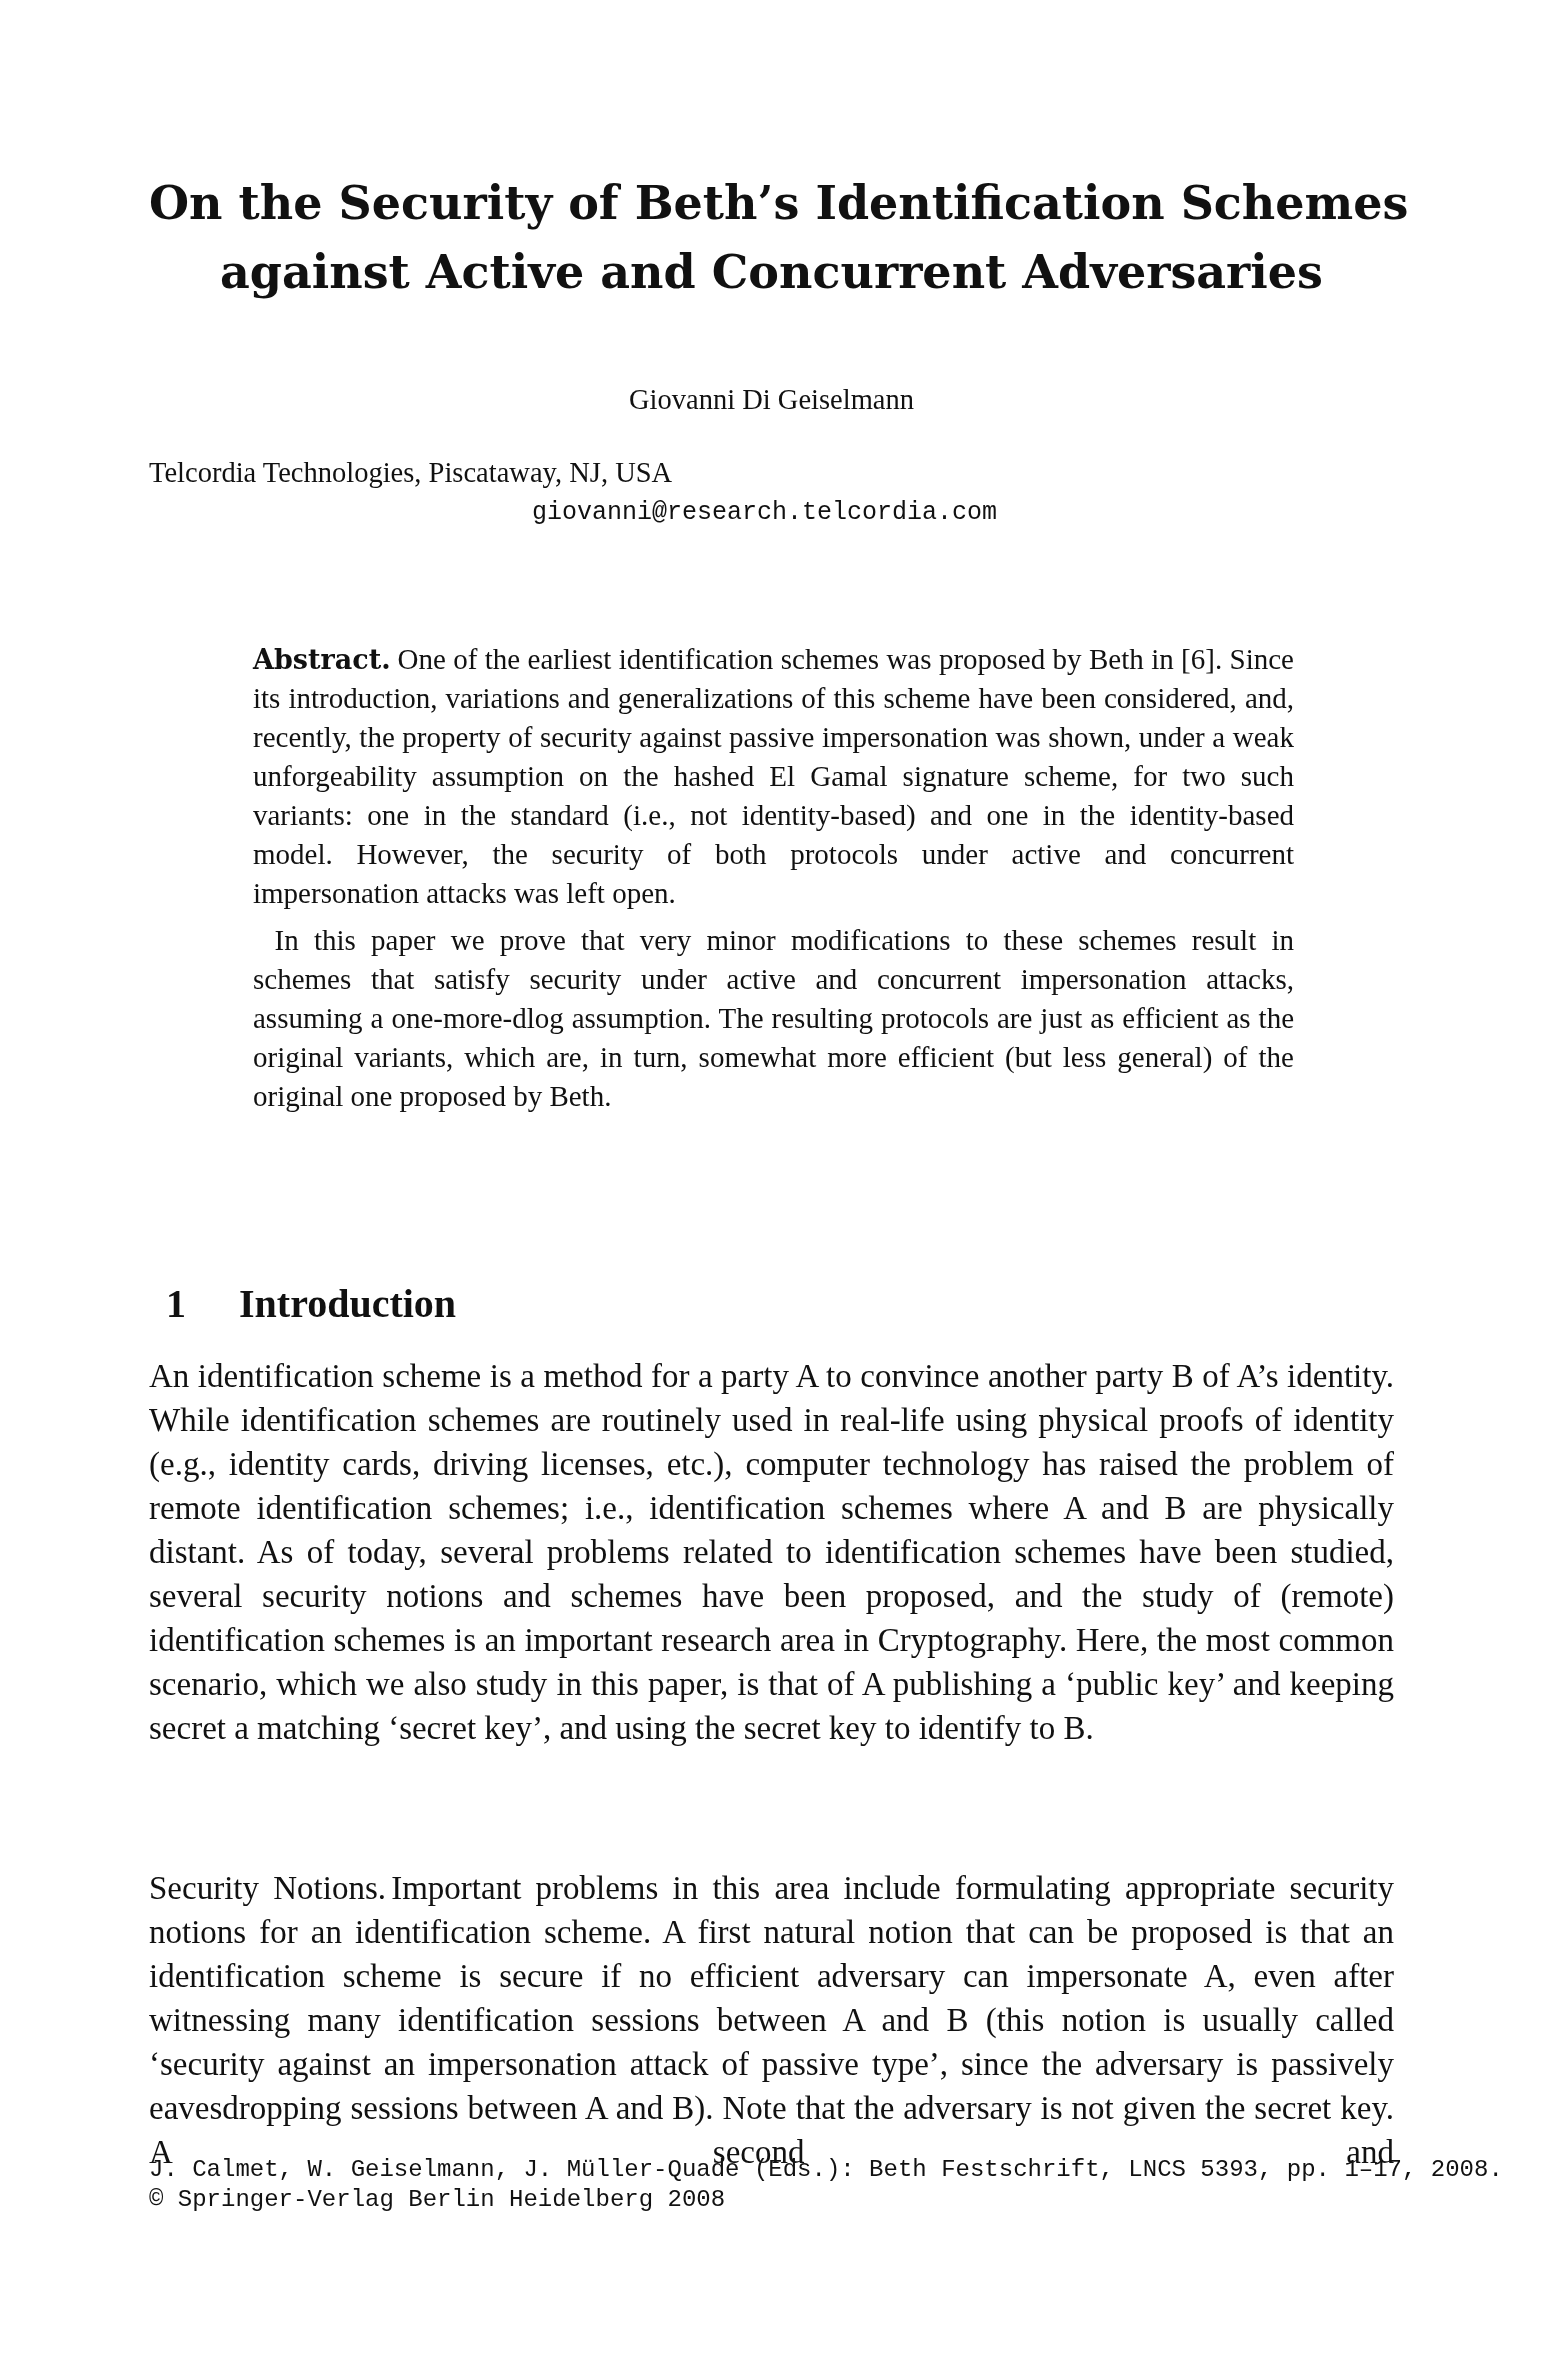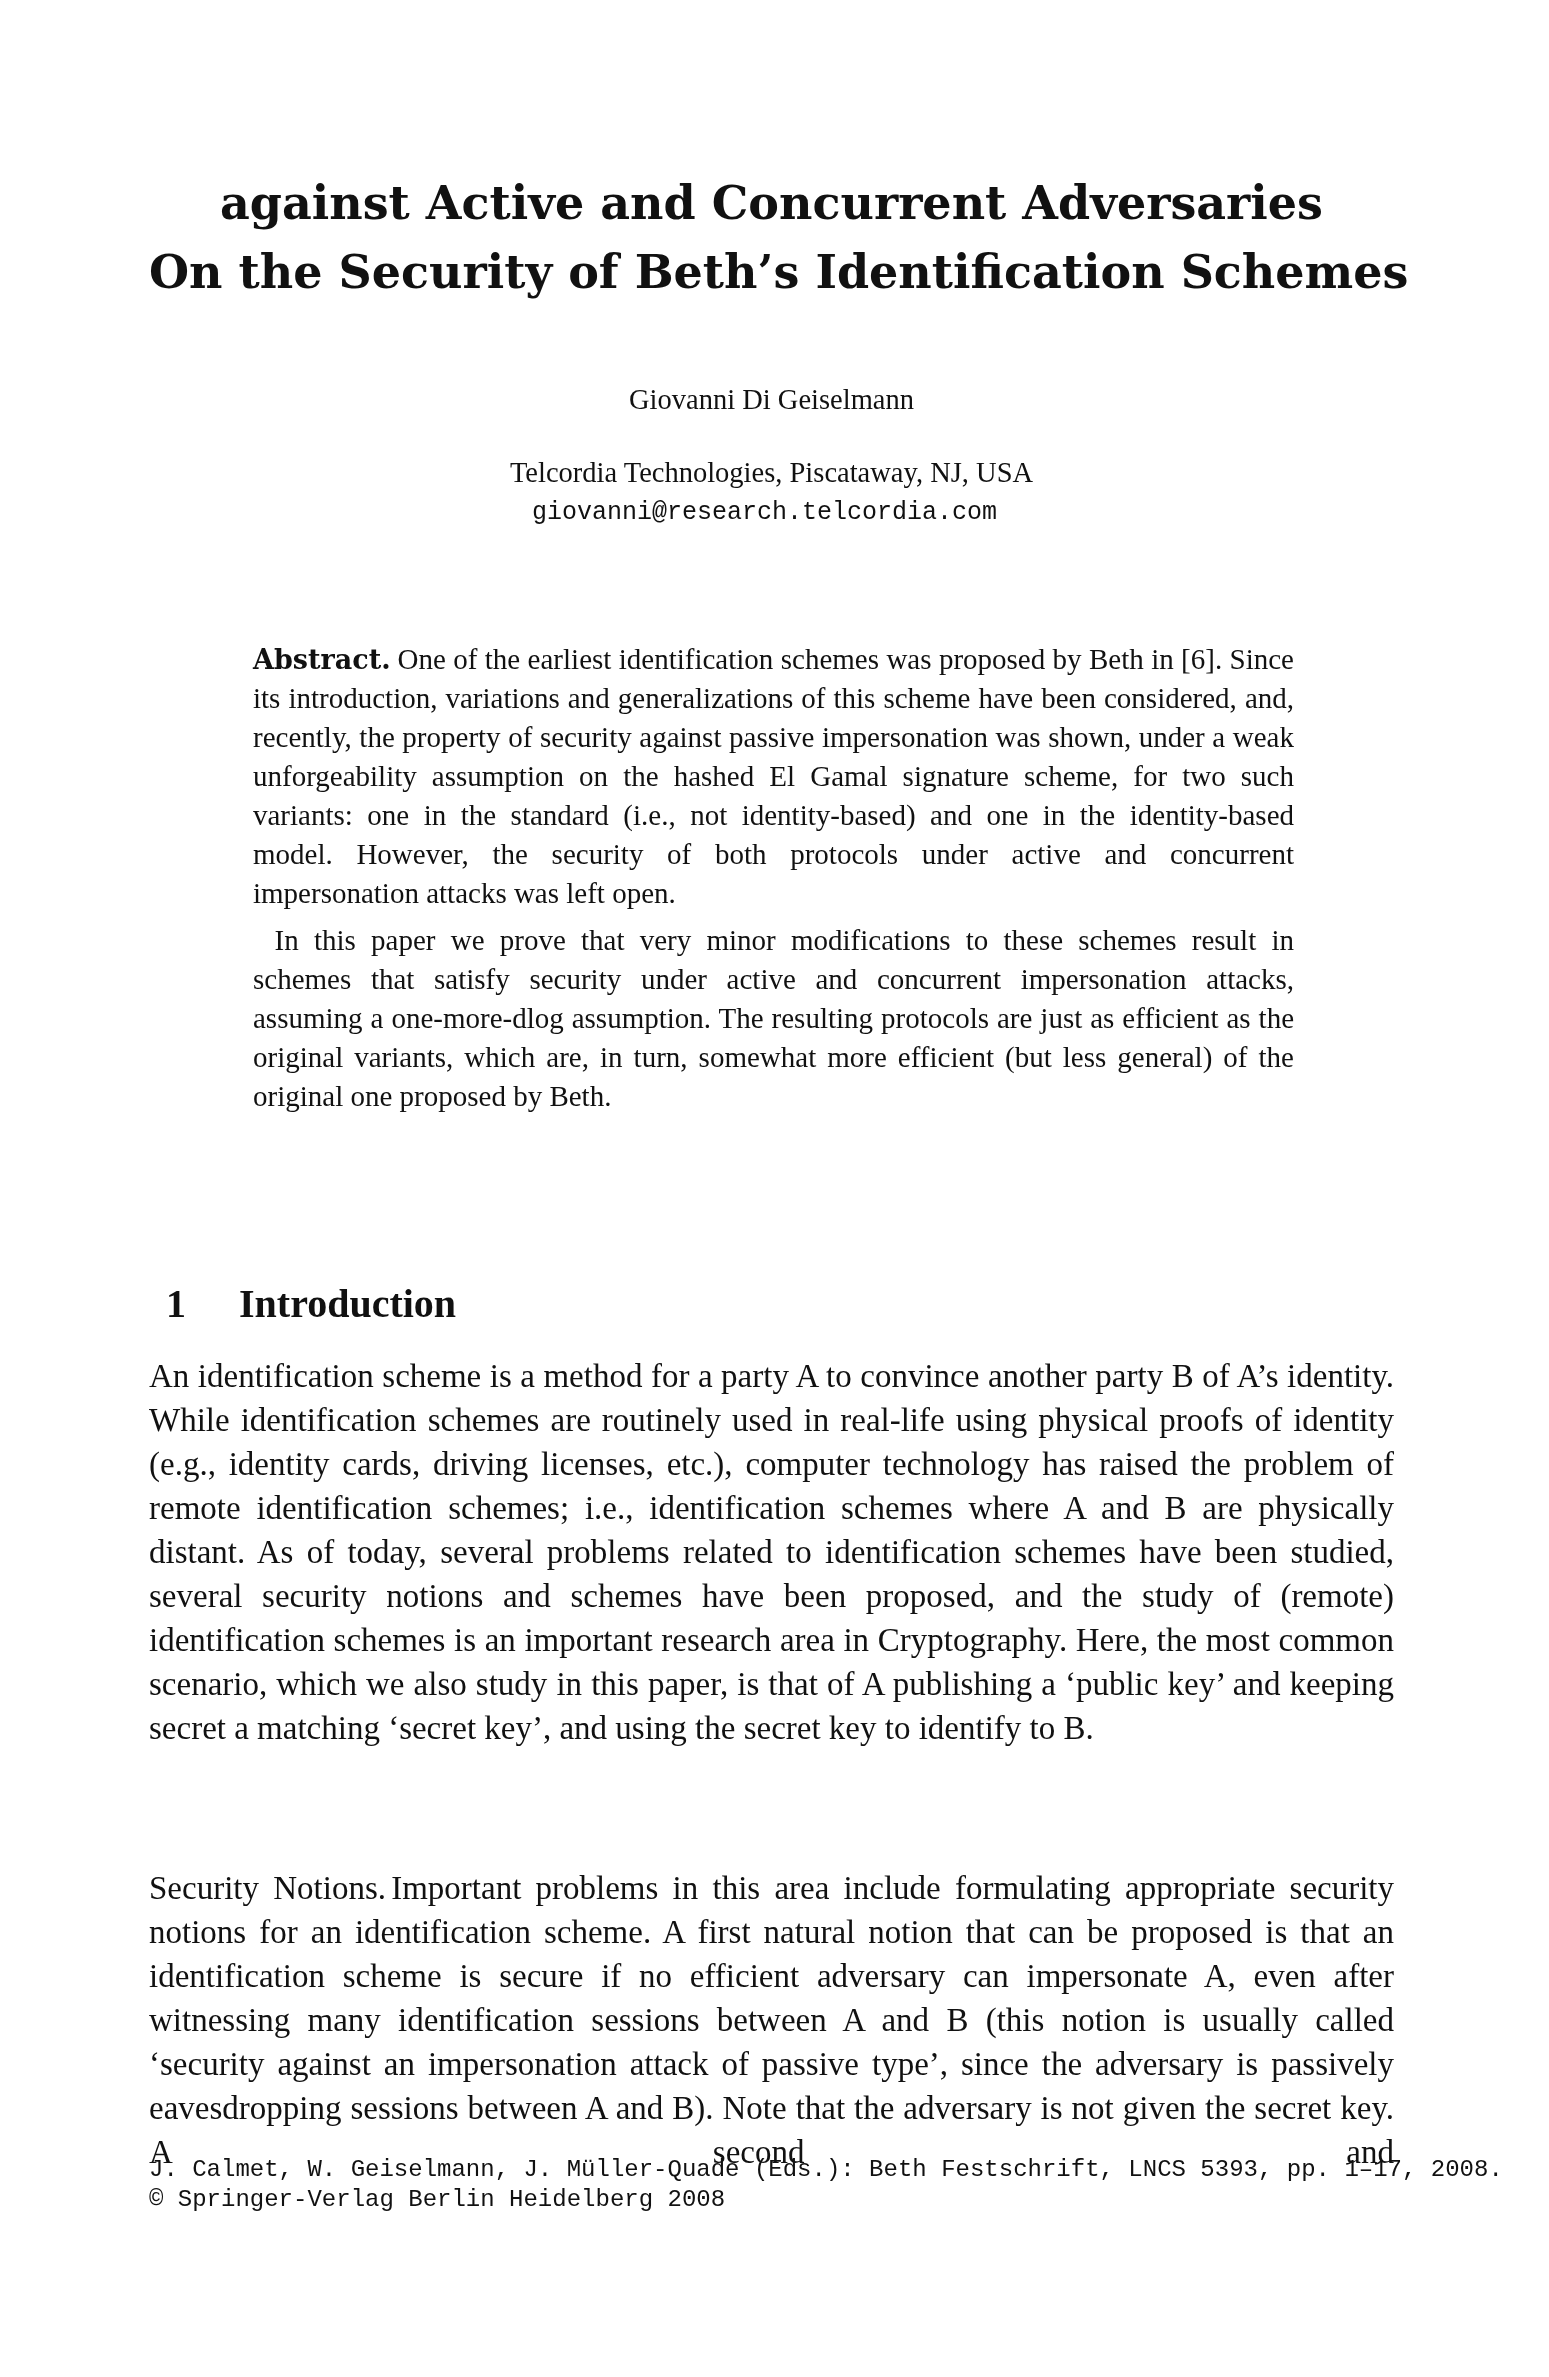--- a/index.html
+++ b/index.html
@@ -14,21 +14,21 @@
     font-family: "DejaVu Serif", serif; letter-spacing: 0px;
   }
   .title .line { display: block; white-space: nowrap; }
   .author {
     position: absolute; left: 149px; width: 1245px; top: 382px;
     text-align: center; font-size: 28.5px; line-height: 35px;
     font-family: "Liberation Serif", serif;
   }
   .affil {
     position: absolute; left: 149px; width: 1245px; top: 455px;
-    text-align: center; font-size: 28.5px; line-height: 35px;
+    text-align: left; font-size: 28.5px; line-height: 35px;
     font-family: "Liberation Serif", serif;
   }
   .email {
     position: absolute; left: 142px; width: 1245px; top: 497px;
     text-align: center; font-size: 25px; line-height: 31px;
     font-family: "Liberation Mono", "DejaVu Sans Mono", monospace;
   }
   .abstract {
     position: absolute; left: 253px; width: 1041px; top: 640px;
     font-size: 29px; line-height: 39px; text-align: justify;
@@ -57,22 +57,22 @@
   }
   .footer div { white-space: nowrap; }
   .jl { text-align-last: justify; }
 </style>
 </head>
 <body>
 
 <div class="page">
 
   <h1 class="title" style="margin:0;">
+    <span class="line">On the Security of Beth’s Identification Schemes</span>
     <span class="line">against Active and Concurrent Adversaries</span>
-    <span class="line">On the Security of Beth’s Identification Schemes</span>
   </h1>
 
   <div class="author">Giovanni Di Geiselmann</div>
   <div class="affil">Telcordia Technologies, Piscataway, NJ, USA</div>
   <div class="email">giovanni@research.telcordia.com</div>
 
   <div class="abstract">
     <p><span class="lead">Abstract.</span><span>One of the earliest identification schemes was proposed by Beth in [6]. Since its introduction, variations and generalizations of this scheme have been considered, and, recently, the property of security against passive impersonation was shown, under a weak unforgeability assumption on the hashed El Gamal signature scheme, for two such variants: one in the standard (i.e., not identity-based) and one in the identity-based model. However, the security of both protocols under active and concurrent impersonation attacks was left open.</span></p>
     <p><span>In this paper we prove that very minor modifications to these schemes result in schemes that satisfy security under active and concurrent impersonation attacks, assuming a one-more-dlog assumption. The resulting protocols are just as efficient as the original variants, which are, in turn, somewhat more efficient (but less general) of the original one proposed by Beth.</span></p>
   </div>

